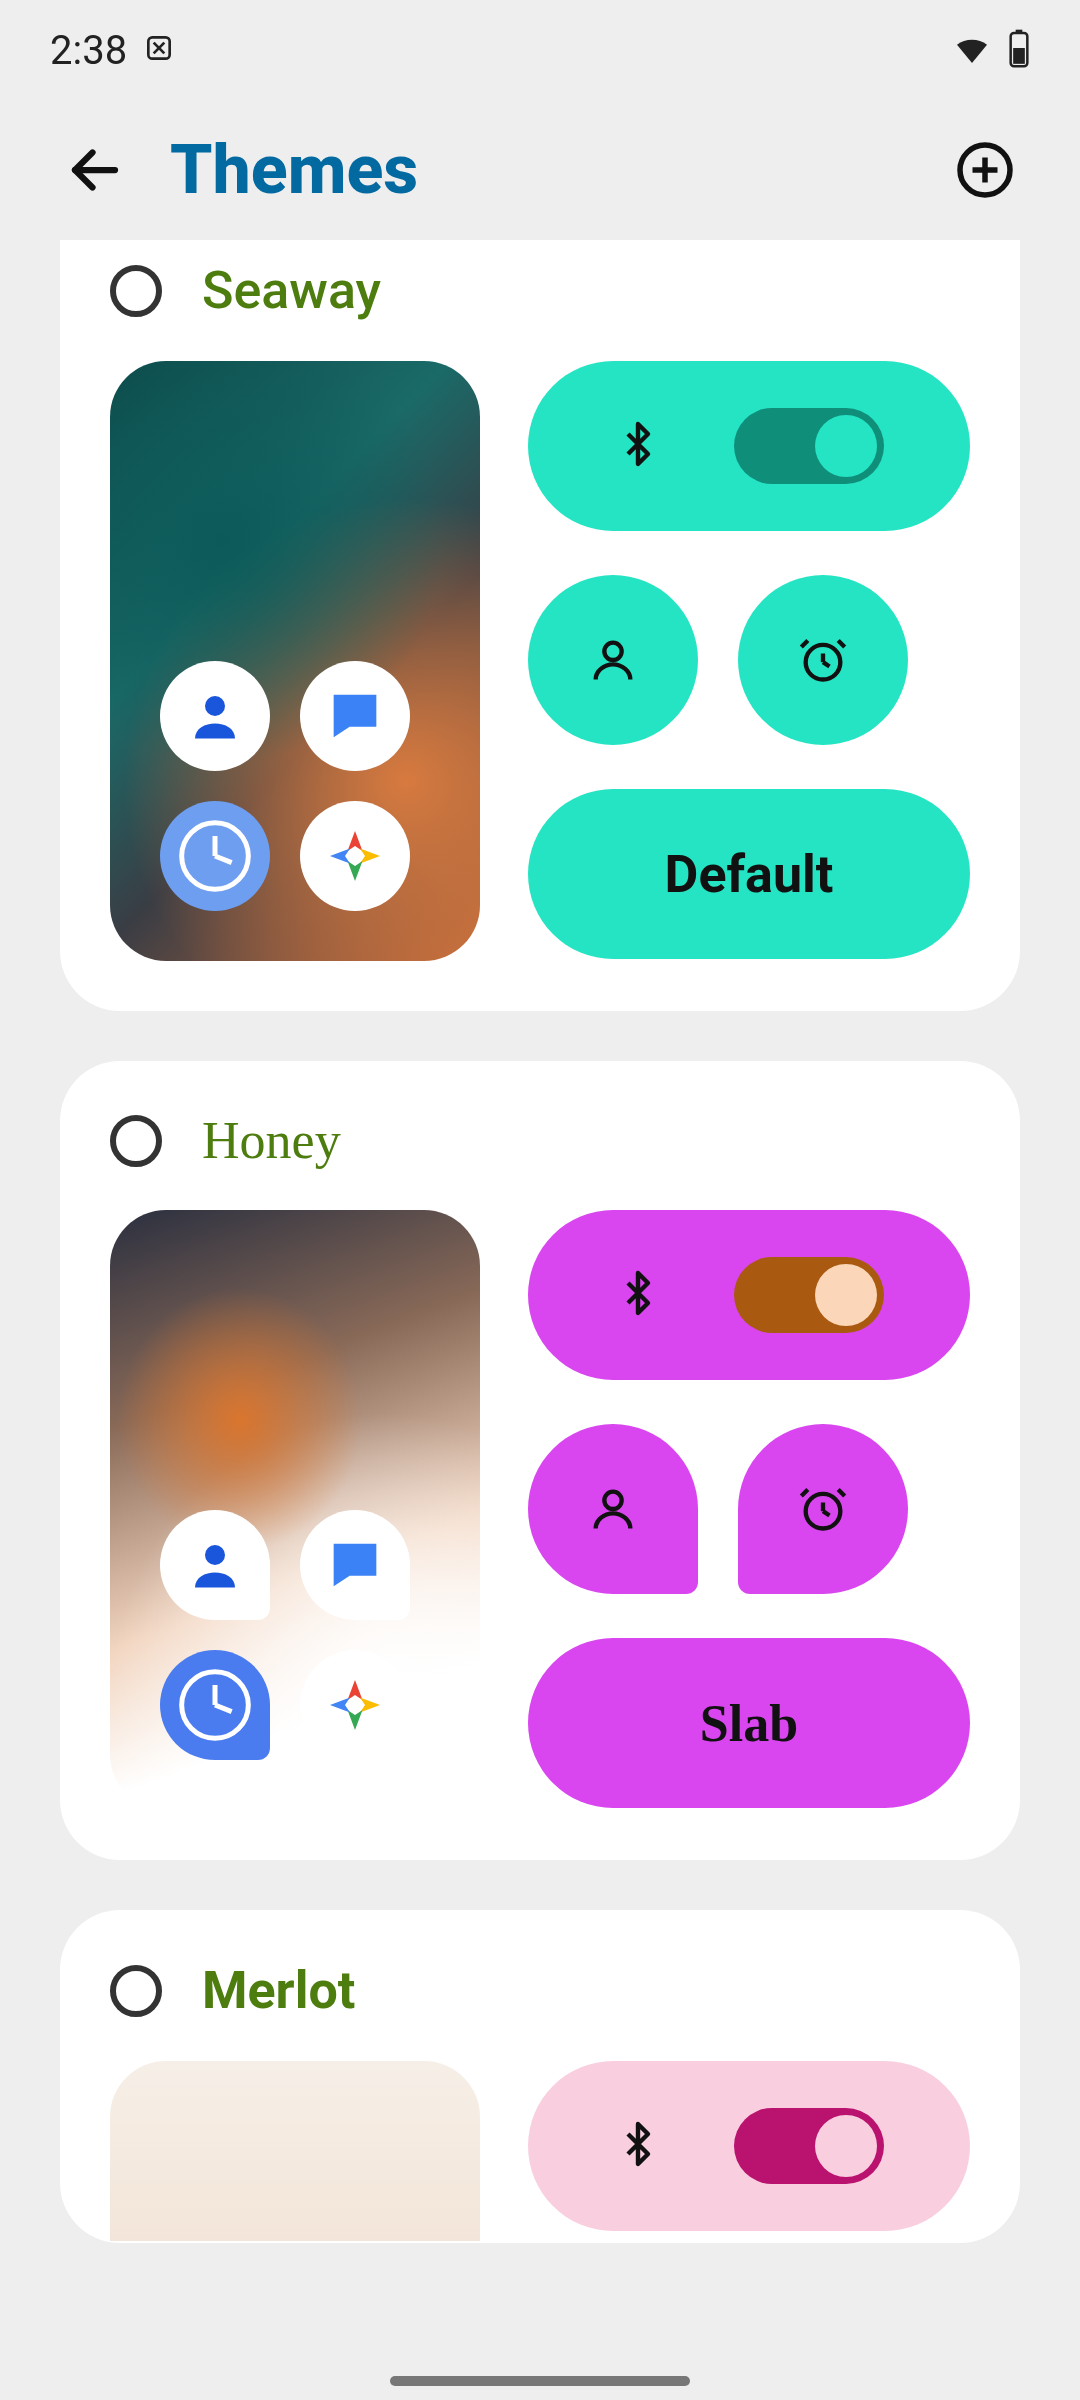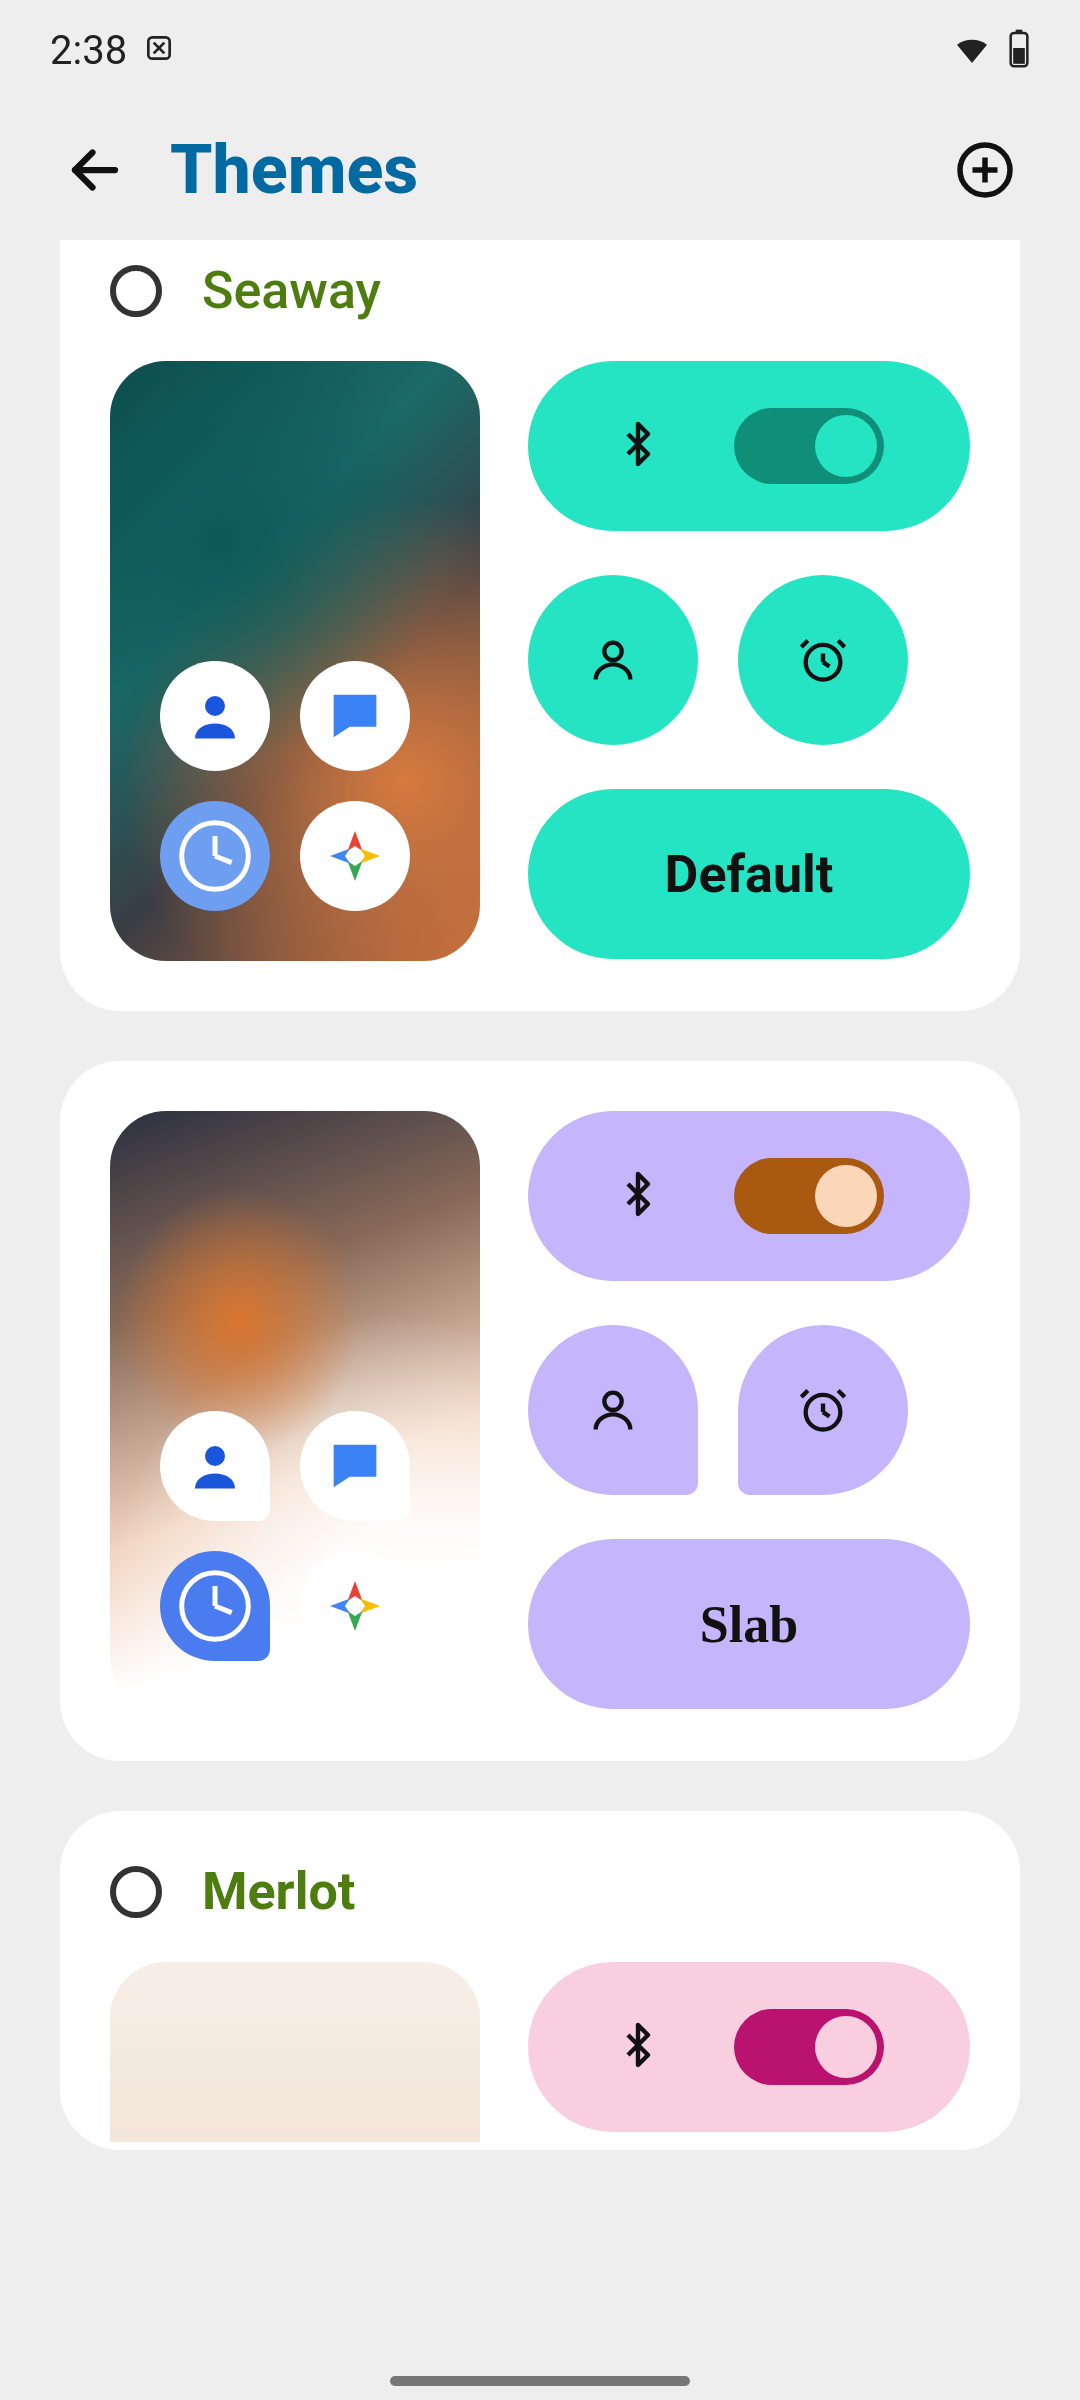--- a/index.html
+++ b/index.html
@@ -123,21 +123,21 @@
   .seaway-accent { background: #25e4c4; }
   .seaway-toggle { background: #0f8f7a; }
   .seaway-knob { background: #25e4c4; }
   .seaway-wall {
     background:
       radial-gradient(circle at 30% 30%, #0c5b5a 0%, transparent 45%),
       radial-gradient(circle at 80% 70%, #d77a3f 0%, transparent 55%),
       linear-gradient(135deg, #0d4a4a 0%, #1a6a68 35%, #3a3d44 60%, #c36a3a 100%);
   }
 
-  .honey-accent { background: #c4b5fd; }
+  .honey-accent { background: #d946ef; }
   .honey-toggle { background: #a95a10; }
   .honey-knob { background: #fcd6b8; }
   .honey-wall {
     background:
       radial-gradient(ellipse 60% 40% at 35% 35%, #d9752e 0%, transparent 55%),
       radial-gradient(circle at 75% 80%, #ffffff 0%, transparent 50%),
       linear-gradient(160deg, #2a2f3f 0%, #8a6a58 30%, #f2d5c0 60%, #ffffff 80%);
   }
 
   .merlot-accent { background: #f9cfe0; }
@@ -274,20 +274,24 @@
           </div>
         </div>
         <div class="font-pill seaway-accent">
           <span>Default</span>
         </div>
       </div>
     </div>
   </div>
 
   <div class="card">
+    <div class="radio-row">
+      <div class="radio-circle"></div>
+      <div class="theme-name serif">Honey</div>
+    </div>
     <div class="preview-row">
       <div class="wallpaper honey-wall">
         <div class="icons">
           <div class="app-icon icon-teardrop">
             <svg width="60" height="60" viewBox="0 0 24 24" fill="#1a56db">
                 <circle cx="12" cy="8" r="4"></circle>
                 <path d="M4 21c0-4 4-6 8-6s8 2 8 6z"></path>
               </svg>
           </div>
           <div class="app-icon icon-teardrop">
@@ -340,21 +344,21 @@
               </svg>
           </div>
         </div>
         <div class="font-pill honey-accent">
           <span class="serif" style="font-family:Georgia,serif;font-weight:800;">Slab</span>
         </div>
       </div>
     </div>
   </div>
 
-  <div class="card" style="padding-bottom:8px; margin-bottom:16px;">
+  <div class="card" style="padding-bottom:2px; margin-bottom:16px;">
     <div class="radio-row">
       <div class="radio-circle"></div>
       <div class="theme-name sans" style="font-weight:700;">Merlot</div>
     </div>
     <div class="preview-row" style="height:180px; overflow:hidden;">
       <div class="wallpaper merlot-wall" style="height:600px;"></div>
       <div class="controls">
         <div class="pill merlot-accent">
           <span>
             <svg width="48" height="48" viewBox="0 0 24 24" fill="none" stroke="#111" stroke-width="2.2" stroke-linejoin="round">

